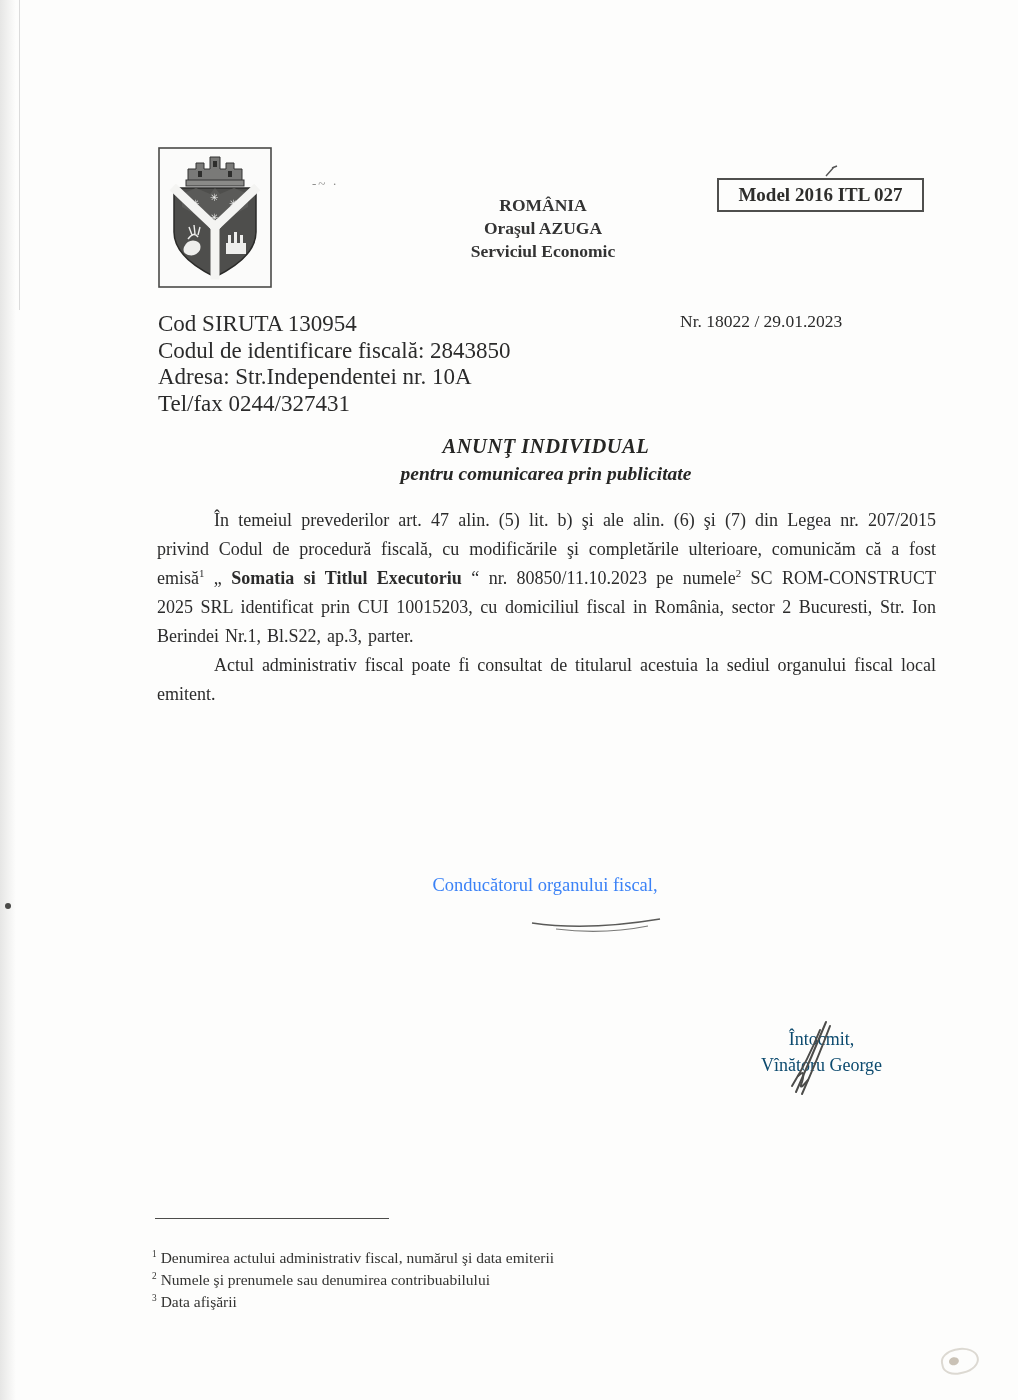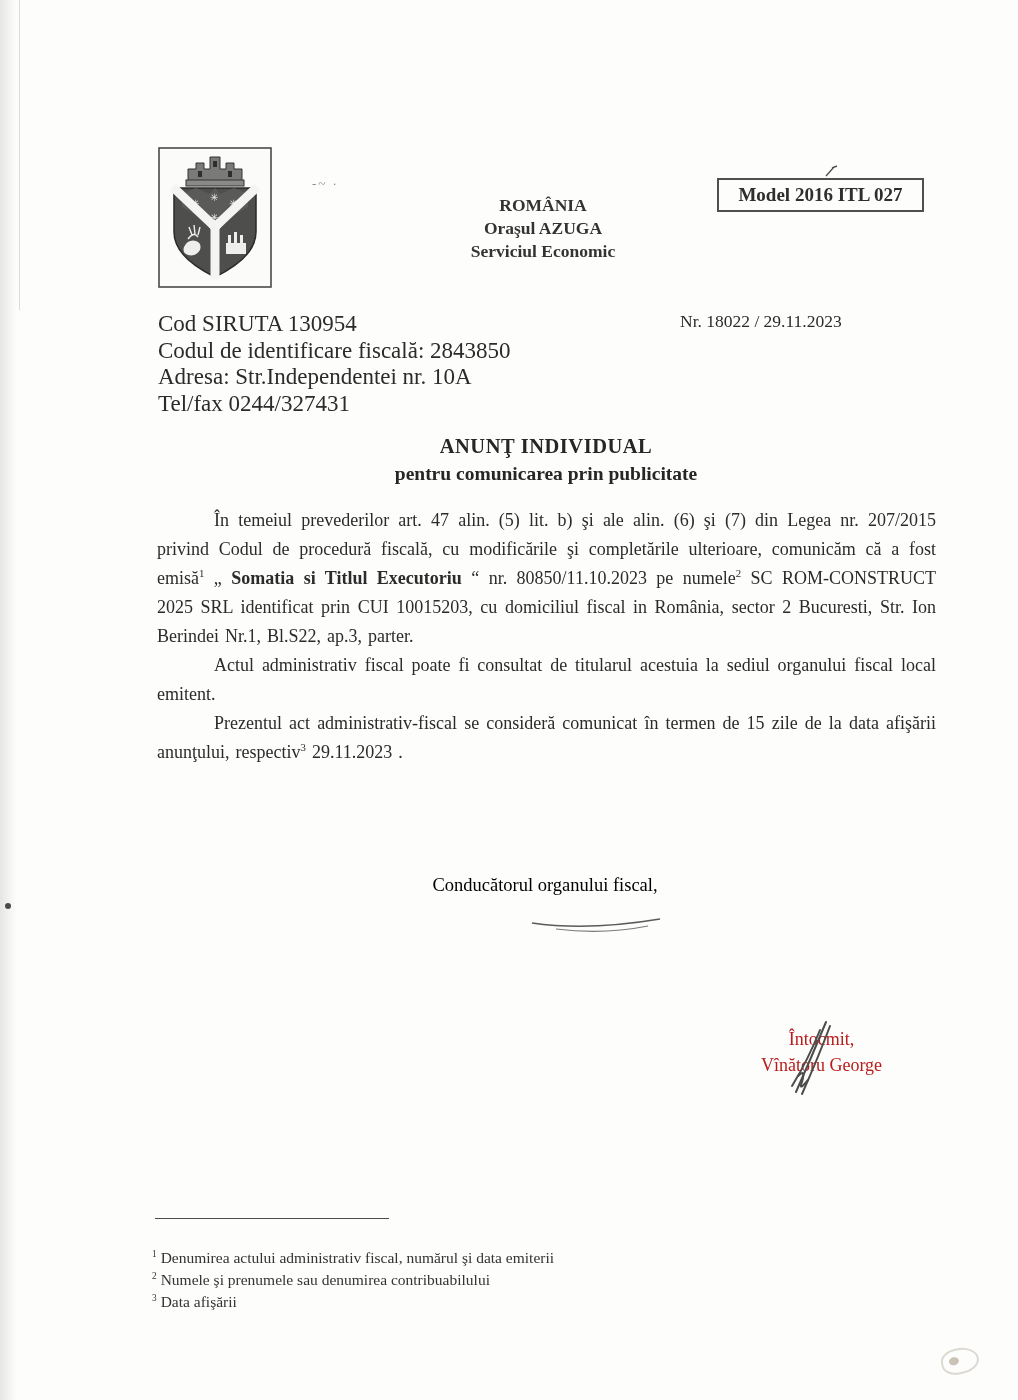--- a/index.html
+++ b/index.html
@@ -33,35 +33,35 @@
     font-family:Liberation Serif, serif;
     font-weight:bold;font-size:17.5px;line-height:23px;color:#333;}
   .model-box{left:717px;top:178px;width:203px;height:30px;border:2px solid #4f4f4d;
     text-align:center;font-weight:bold;font-size:19px;line-height:30px;color:#2e2e2c;}
 
   
   .issuer{left:158px;top:311px;width:430px;font-size:23px;line-height:26.5px;}
   .doc-number{left:680px;top:311px;font-size:17.5px;}
 
   
-  .doc-title{left:246px;top:433px;width:600px;text-align:center;font-weight:bold;color:#262624;}
+  .doc-title{left:246px;top:433px;width:600px;text-align:center;font-weight:bold;color:#262624;font-style:italic;}
   .doc-title .t1{font-size:20.5px;letter-spacing:0.5px;line-height:27px;}
   .doc-title .t2{font-size:19.5px;line-height:27px;}
 
   
   .body-text{left:157px;top:506px;width:779px;font-size:18px;line-height:29px;
     text-align:justify;color:#2b2b2b;word-spacing:1.5px;}
   .body-text p{text-indent:57px;}
   .body-text b{font-weight:bold;}
 
   
   .sig-center{left:310px;top:871px;width:470px;text-align:center;
-    font-size:18.5px;line-height:29px;color:#000000;}
+    font-size:18.5px;line-height:29px;color:#3b82f6;}
   .sig-right{left:734px;top:1026px;width:175px;text-align:center;
-    font-size:18px;line-height:26px;color:#b91c1c;}
+    font-size:18px;line-height:26px;color:#0c4a6e;}
   .sig-underline{left:528px;top:915px;width:136px;height:22px;}
   .sig-scribble{left:778px;top:1016px;width:70px;height:80px;}
 
   
   .foot-rule{left:155px;top:1218px;width:234px;border-top:1.5px solid #4c4c4a;}
   .footnotes{left:152px;top:1228px;width:560px;font-size:15.5px;line-height:22px;color:#333331;margin-top:19px;}
   .footnotes .fn sup{margin-right:4px;}
 </style>
 </head>
 <body>
@@ -127,31 +127,30 @@
   </div>
 
   <div class="abs model-box">Model 2016 ITL 027</div>
 
   <div class="abs issuer">
     <div>Cod SIRUTA 130954</div>
     <div>Codul de identificare fiscală: 2843850</div>
     <div>Adresa: Str.Independentei nr. 10A</div>
     <div>Tel/fax 0244/327431</div>
   </div>
-  <div class="abs doc-number">Nr. 18022 / 29.11.2023</div>
+  <div class="abs doc-number">Nr. 18022 / 29.01.2023</div>
 
   <div class="abs doc-title">
     <div class="t1">ANUNŢ INDIVIDUAL</div>
     <div class="t2">pentru comunicarea prin publicitate</div>
   </div>
 
   <div class="abs body-text">
     <p><span>În temeiul prevederilor art. 47 alin. (5) lit. b) şi ale alin. (6) şi (7) din Legea nr. 207/2015 privind Codul de procedură fiscală, cu modificările şi completările ulterioare, comunicăm că a fost emisă</span><sup>1</sup><span> „ </span><b>Somatia si Titlul Executoriu</b><span> “ nr. 80850/11.10.2023 pe numele</span><sup>2</sup><span>  SC ROM-CONSTRUCT 2025 SRL identificat prin CUI 10015203, cu domiciliul fiscal in România, sector 2 Bucuresti, Str. Ion Berindei Nr.1, Bl.S22, ap.3, parter.</span></p>
     <p>Actul administrativ fiscal poate fi consultat de titularul acestuia la sediul organului fiscal local emitent.</p>
-    <p><span>Prezentul act administrativ-fiscal se consideră comunicat în termen de 15 zile de la data afişării anunţului, respectiv</span><sup>3</sup><span> 29.11.2023 .</span></p>
   </div>
 
   <div class="abs sig-center">
     <div>Conducătorul organului fiscal,</div>
   </div>
   <svg class="abs sig-underline" viewBox="0 0 136 22">
     <path d="M4,8 Q60,16 132,4" stroke="#5a5a58" stroke-width="1.6" fill="none"></path>
     <path d="M28,14 Q75,20 120,11" stroke="#7a7a78" stroke-width="1.1" fill="none"></path>
   </svg>
 

